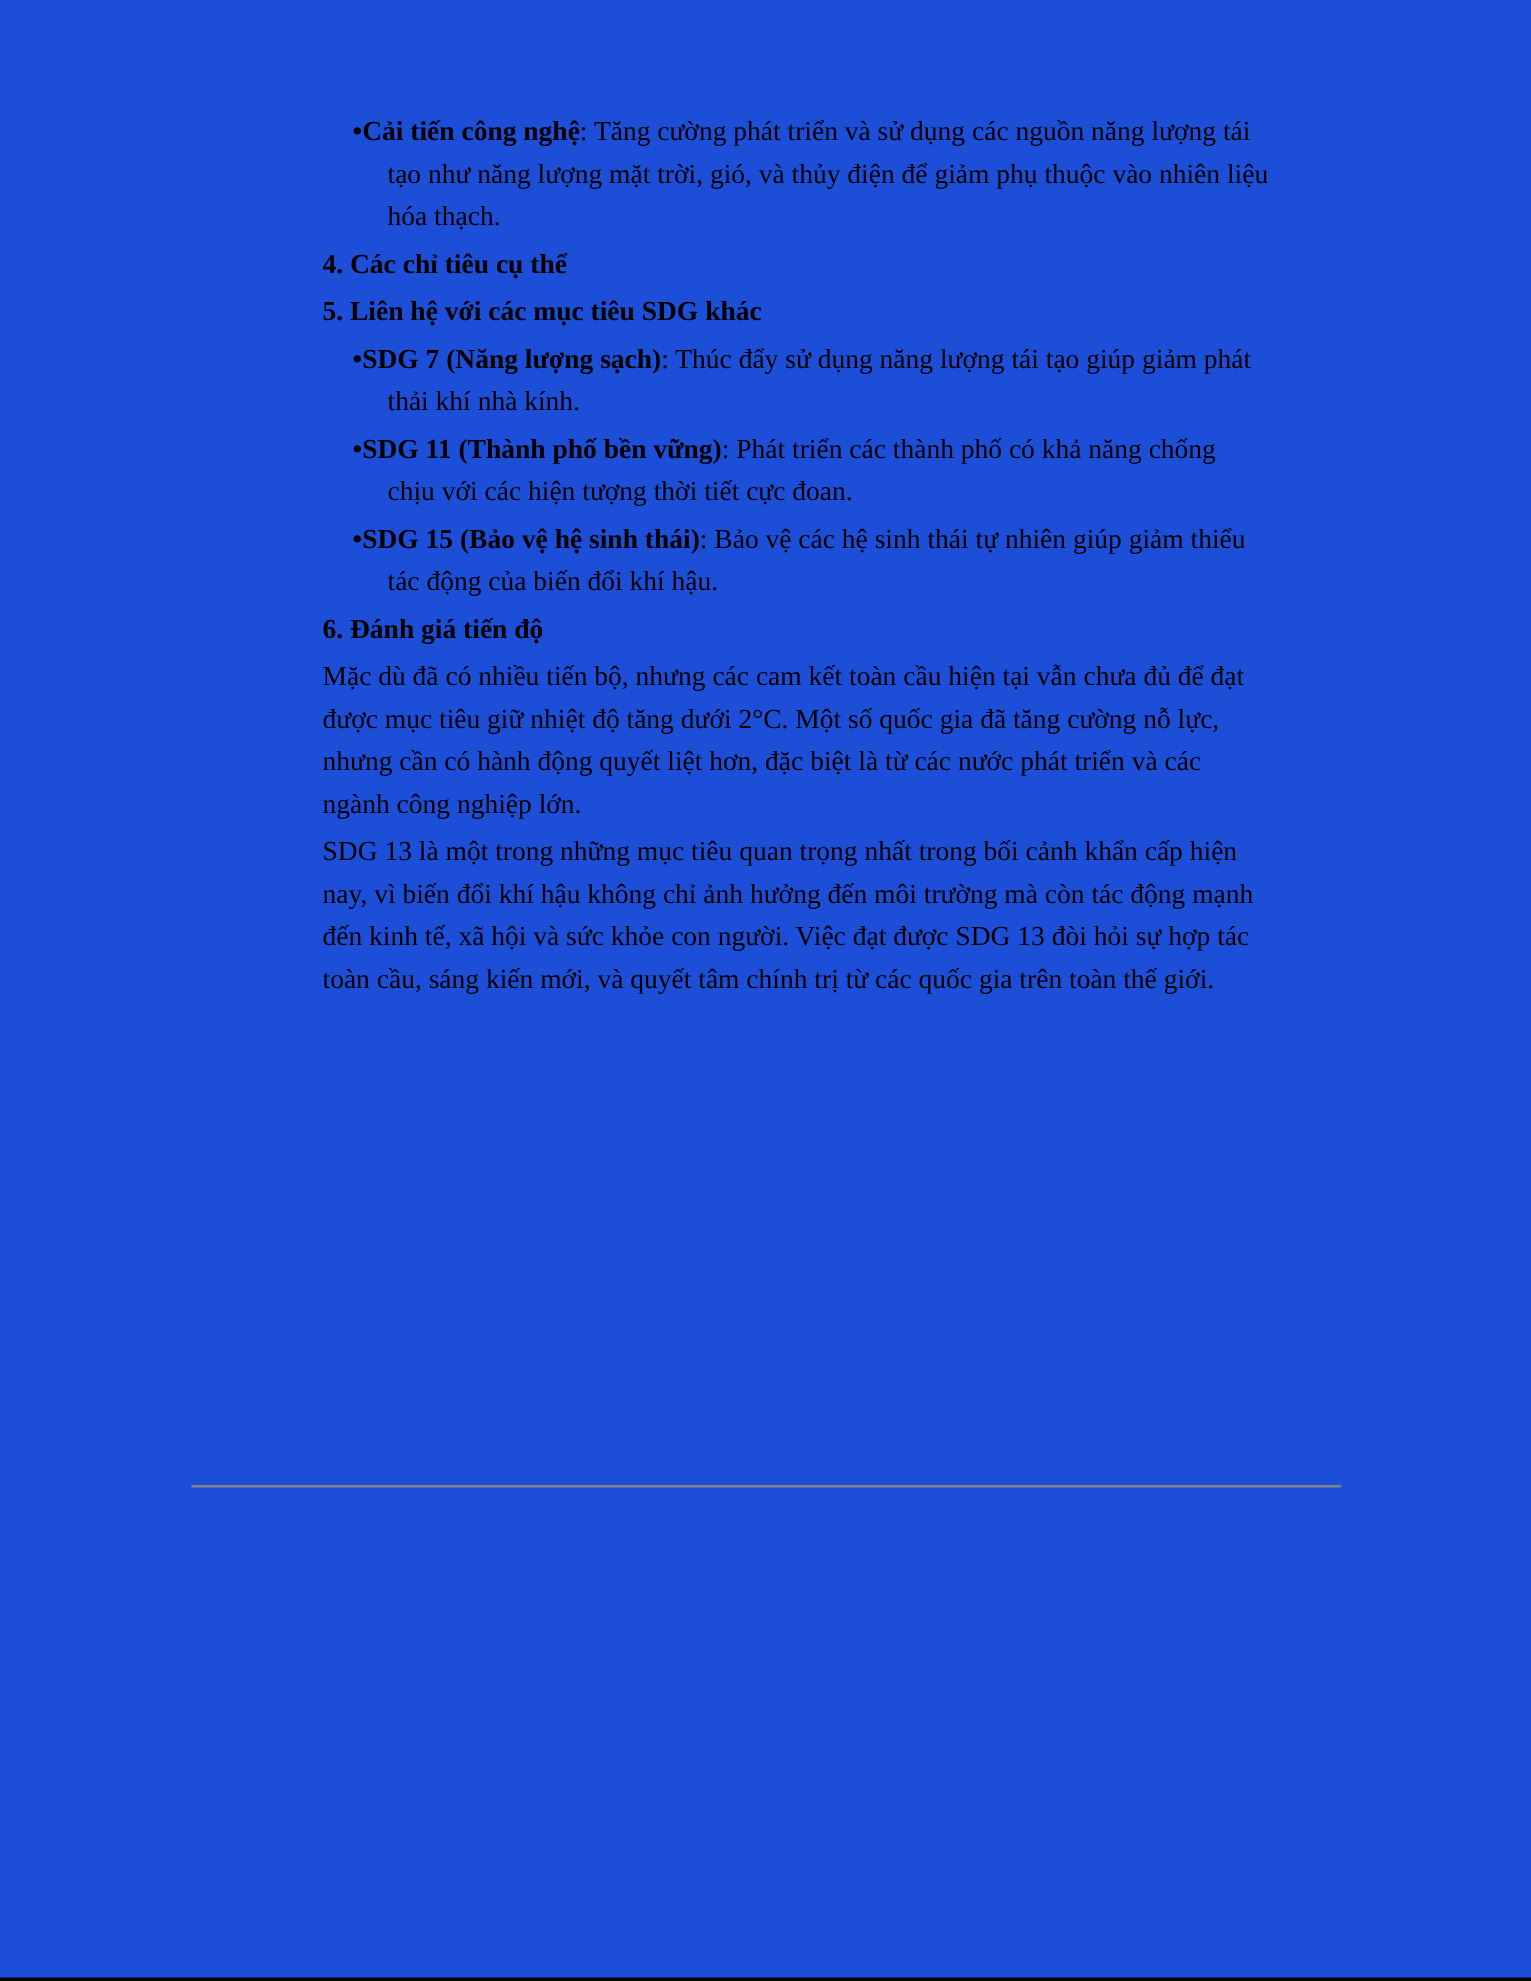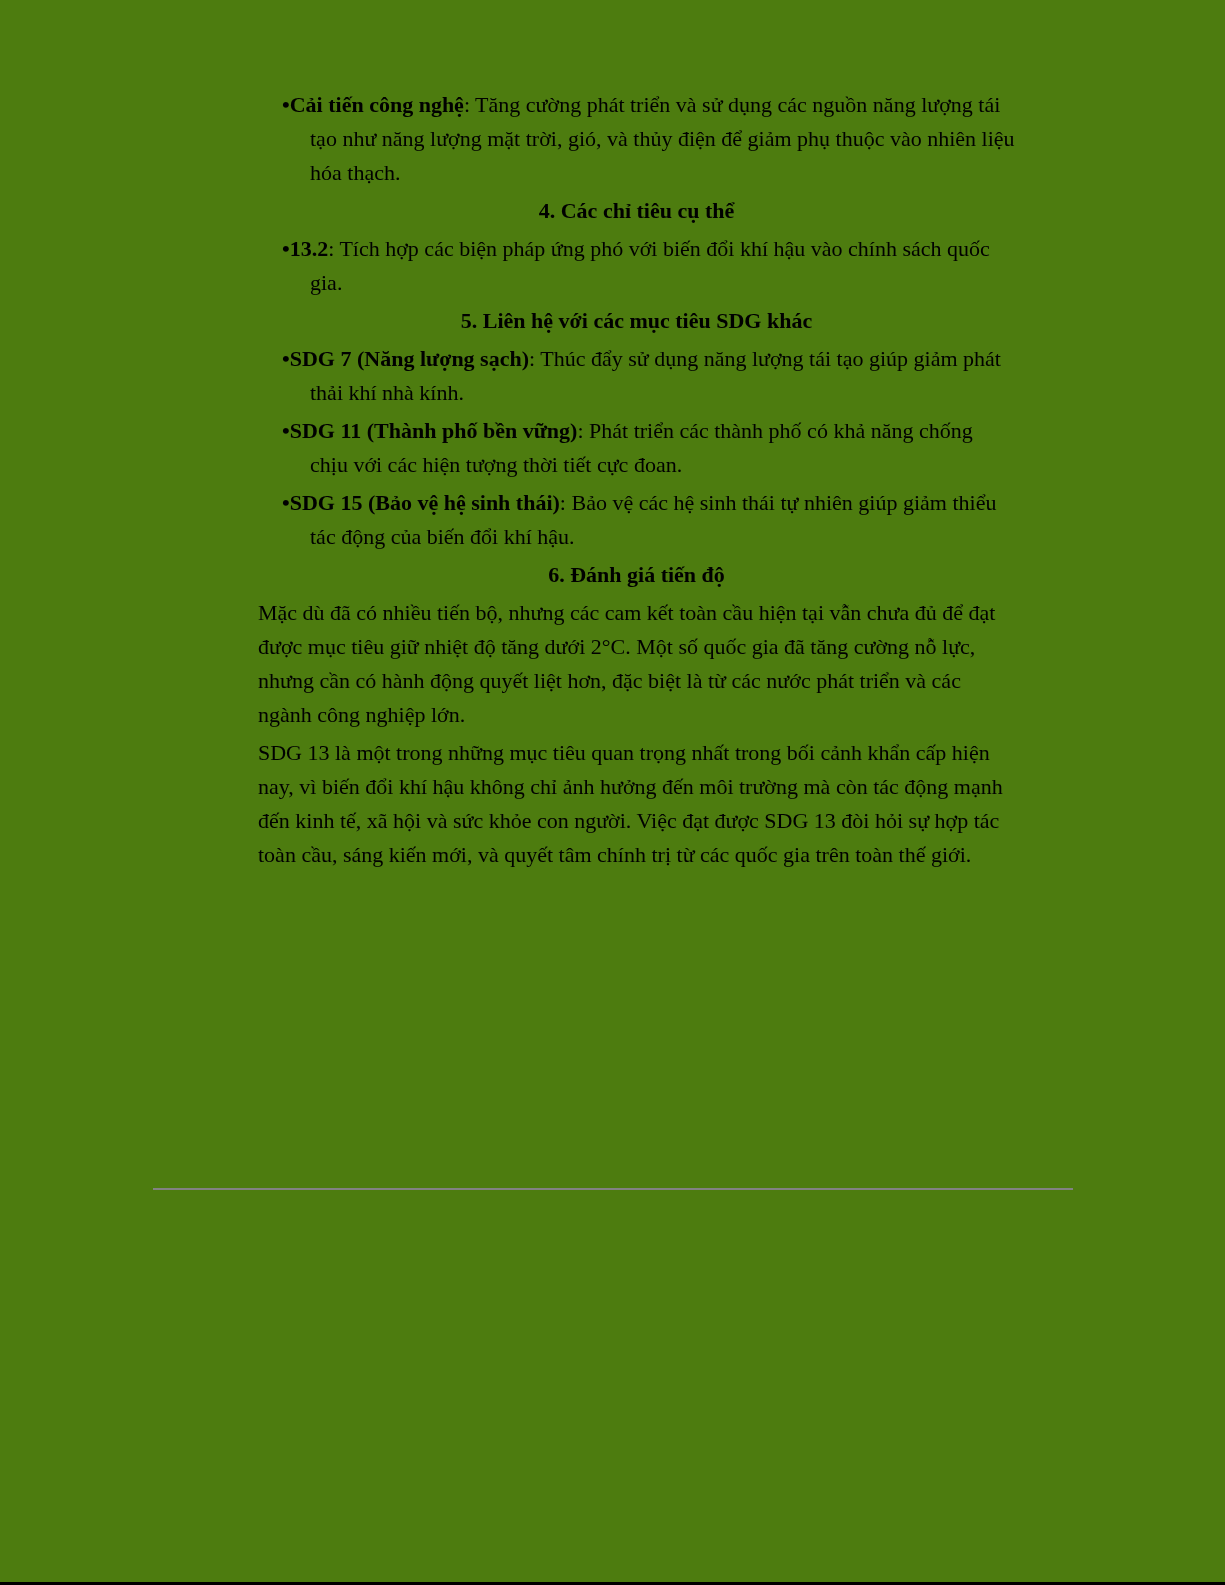--- a/index.html
+++ b/index.html
@@ -1,36 +1,36 @@
 <!DOCTYPE html>
 <html><head>
 <meta charset="utf-8">
 <style>
   * { margin: 0; padding: 0; box-sizing: border-box; }
   html, body { background: #ffffff; }
   .page {
     position: relative;
     width: 1225px;
     height: 1585px;
-    background: #4d7c0f;
+    background: #1d4ed8;
     overflow: hidden;
     font-family: "Liberation Serif", "DejaVu Serif", serif;
     color: #000000;
   }
   .content {
     position: absolute;
     left: 258px;
     top: 88px;
     width: 757px;
     font-size: 22px;
     line-height: 34px;
     text-align: left;
   }
   .para    { margin: 0 0 4px 0; }
-  .heading { margin: 0 0 4px 0; font-weight: 700; text-align: center; }
+  .heading { margin: 0 0 4px 0; font-weight: 700; }
   .bullet  { margin: 0 0 4px 0; padding-left: 52px; text-indent: -28px; }
   .bullet .marker { font-weight: 700; }
   .bullet .lead   { font-weight: 700; }
   .divider {
     position: absolute;
     left: 153px;
     top: 1188px;
     width: 920px;
     height: 2px;
     background: #828282;
@@ -49,21 +49,20 @@
 
 <div class="page">
   <div class="content">
 
     <p class="bullet"><span class="marker">•</span><span class="lead">Cải tiến công nghệ</span><span>: Tăng cường phát triển và sử dụng các nguồn năng lượng tái tạo như năng lượng mặt trời, gió, và thủy điện để giảm phụ thuộc vào nhiên liệu hóa thạch.</span></p>
 
     <p class="heading">4. Các chỉ tiêu cụ thể</p>
 
 
 
-    <p class="bullet"><span class="marker">•</span><span class="lead">13.2</span><span>: Tích hợp các biện pháp ứng phó với biến đổi khí hậu vào chính sách quốc gia.</span></p>
 
 
     <p class="heading">5. Liên hệ với các mục tiêu SDG khác</p>
 
     <p class="bullet"><span class="marker">•</span><span class="lead">SDG 7 (Năng lượng sạch)</span><span>: Thúc đẩy sử dụng năng lượng tái tạo giúp giảm phát thải khí nhà kính.</span></p>
 
     <p class="bullet"><span class="marker">•</span><span class="lead">SDG 11 (Thành phố bền vững)</span><span>: Phát triển các thành phố có khả năng chống chịu với các hiện tượng thời tiết cực đoan.</span></p>
 
     <p class="bullet"><span class="marker">•</span><span class="lead">SDG 15 (Bảo vệ hệ sinh thái)</span><span>: Bảo vệ các hệ sinh thái tự nhiên giúp giảm thiểu tác động của biến đổi khí hậu.</span></p>
 

